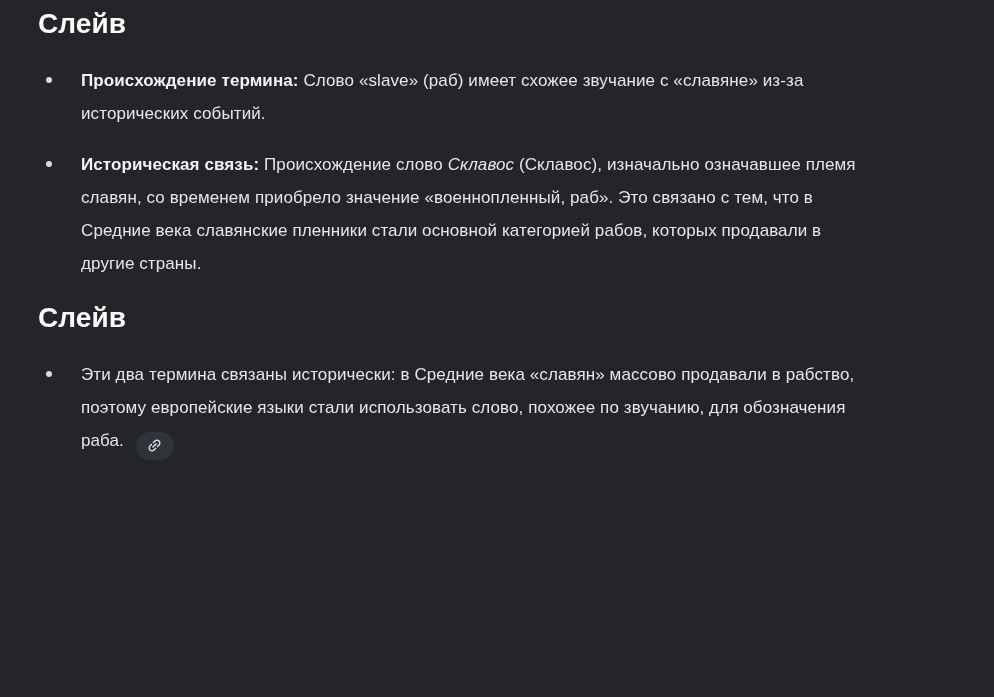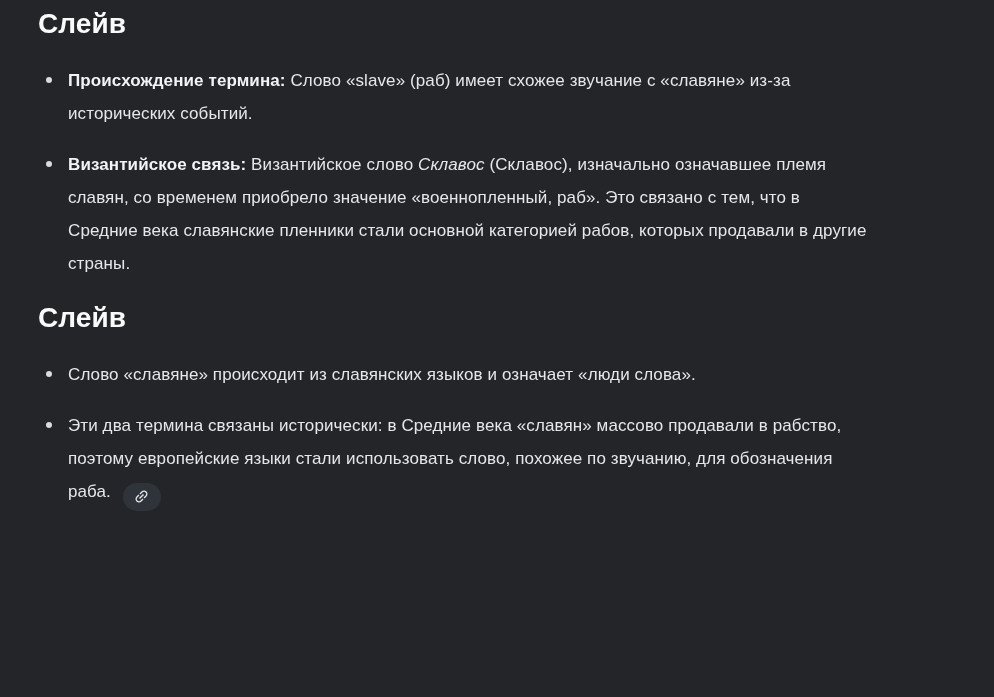--- a/index.html
+++ b/index.html
@@ -34,21 +34,21 @@
     letter-spacing: 0.1px;
   }
   h2.section-heading.spaced { margin-top: 24px; }
   .list { margin: 0; padding: 0; }
   .item {
     position: relative;
     padding-left: 30px;
     margin: 0 0 18px 0;
   }
   .item-text {
-    margin: 0;
+    margin: 13px;
     font-size: 17px;
     line-height: 33px;
     letter-spacing: 0.1px;
   }
   .item::before {
     content: "";
     position: absolute;
     left: 8px;
     top: 13px;
     width: 6px;
@@ -82,33 +82,30 @@
 
   <h2 class="section-heading">Слейв</h2>
 
   <div class="list">
 
     <div class="item">
       <p class="item-text"><span class="seg-bold">Происхождение термина:</span><span> Слово «slave» (раб) имеет схожее звучание с «славяне» из-за исторических событий.</span></p>
     </div>
 
     <div class="item">
-      <p class="item-text"><span class="seg-bold">Византийское связь:</span><span> Византийское слово </span><span class="seg-italic">Склавос</span><span> (Склавос), изначально означавшее племя славян, со временем приобрело значение «военнопленный, раб». Это связано с тем, что в Средние века славянские пленники стали основной категорией рабов, которых продавали в другие страны.</span></p>
+      <p class="item-text"><span class="seg-bold">Историческая связь:</span><span> Происхождение слово </span><span class="seg-italic">Склавос</span><span> (Склавос), изначально означавшее племя славян, со временем приобрело значение «военнопленный, раб». Это связано с тем, что в Средние века славянские пленники стали основной категорией рабов, которых продавали в другие страны.</span></p>
     </div>
 
 
   </div>
 
   <h2 class="section-heading spaced">Слейв</h2>
 
   <div class="list">
 
-    <div class="item">
-      <p class="item-text"><span>Слово «славяне» происходит из славянских языков и означает «люди слова».</span></p>
-    </div>
 
 
     <div class="item">
       <p class="item-text"><span>Эти два термина связаны исторически: в Средние века «славян» массово продавали в рабство, поэтому европейские языки стали использовать слово, похожее по звучанию, для обозначения раба.</span>
         <button class="chip">
           <span style="display:inline-flex">
             <svg width="17" height="17" viewBox="0 0 24 24" fill="currentColor" aria-hidden="true">
               <path d="M3.9 12c0-1.71 1.39-3.1 3.1-3.1h4V7H7c-2.76 0-5 2.24-5 5s2.24 5 5 5h4v-1.9H7c-1.71 0-3.1-1.39-3.1-3.1zM8 13h8v-2H8v2zm9-6h-4v1.9h4c1.71 0 3.1 1.39 3.1 3.1s-1.39 3.1-3.1 3.1h-4V17h4c2.76 0 5-2.24 5-5s-2.24-5-5-5z"></path>
             </svg>
           </span>

